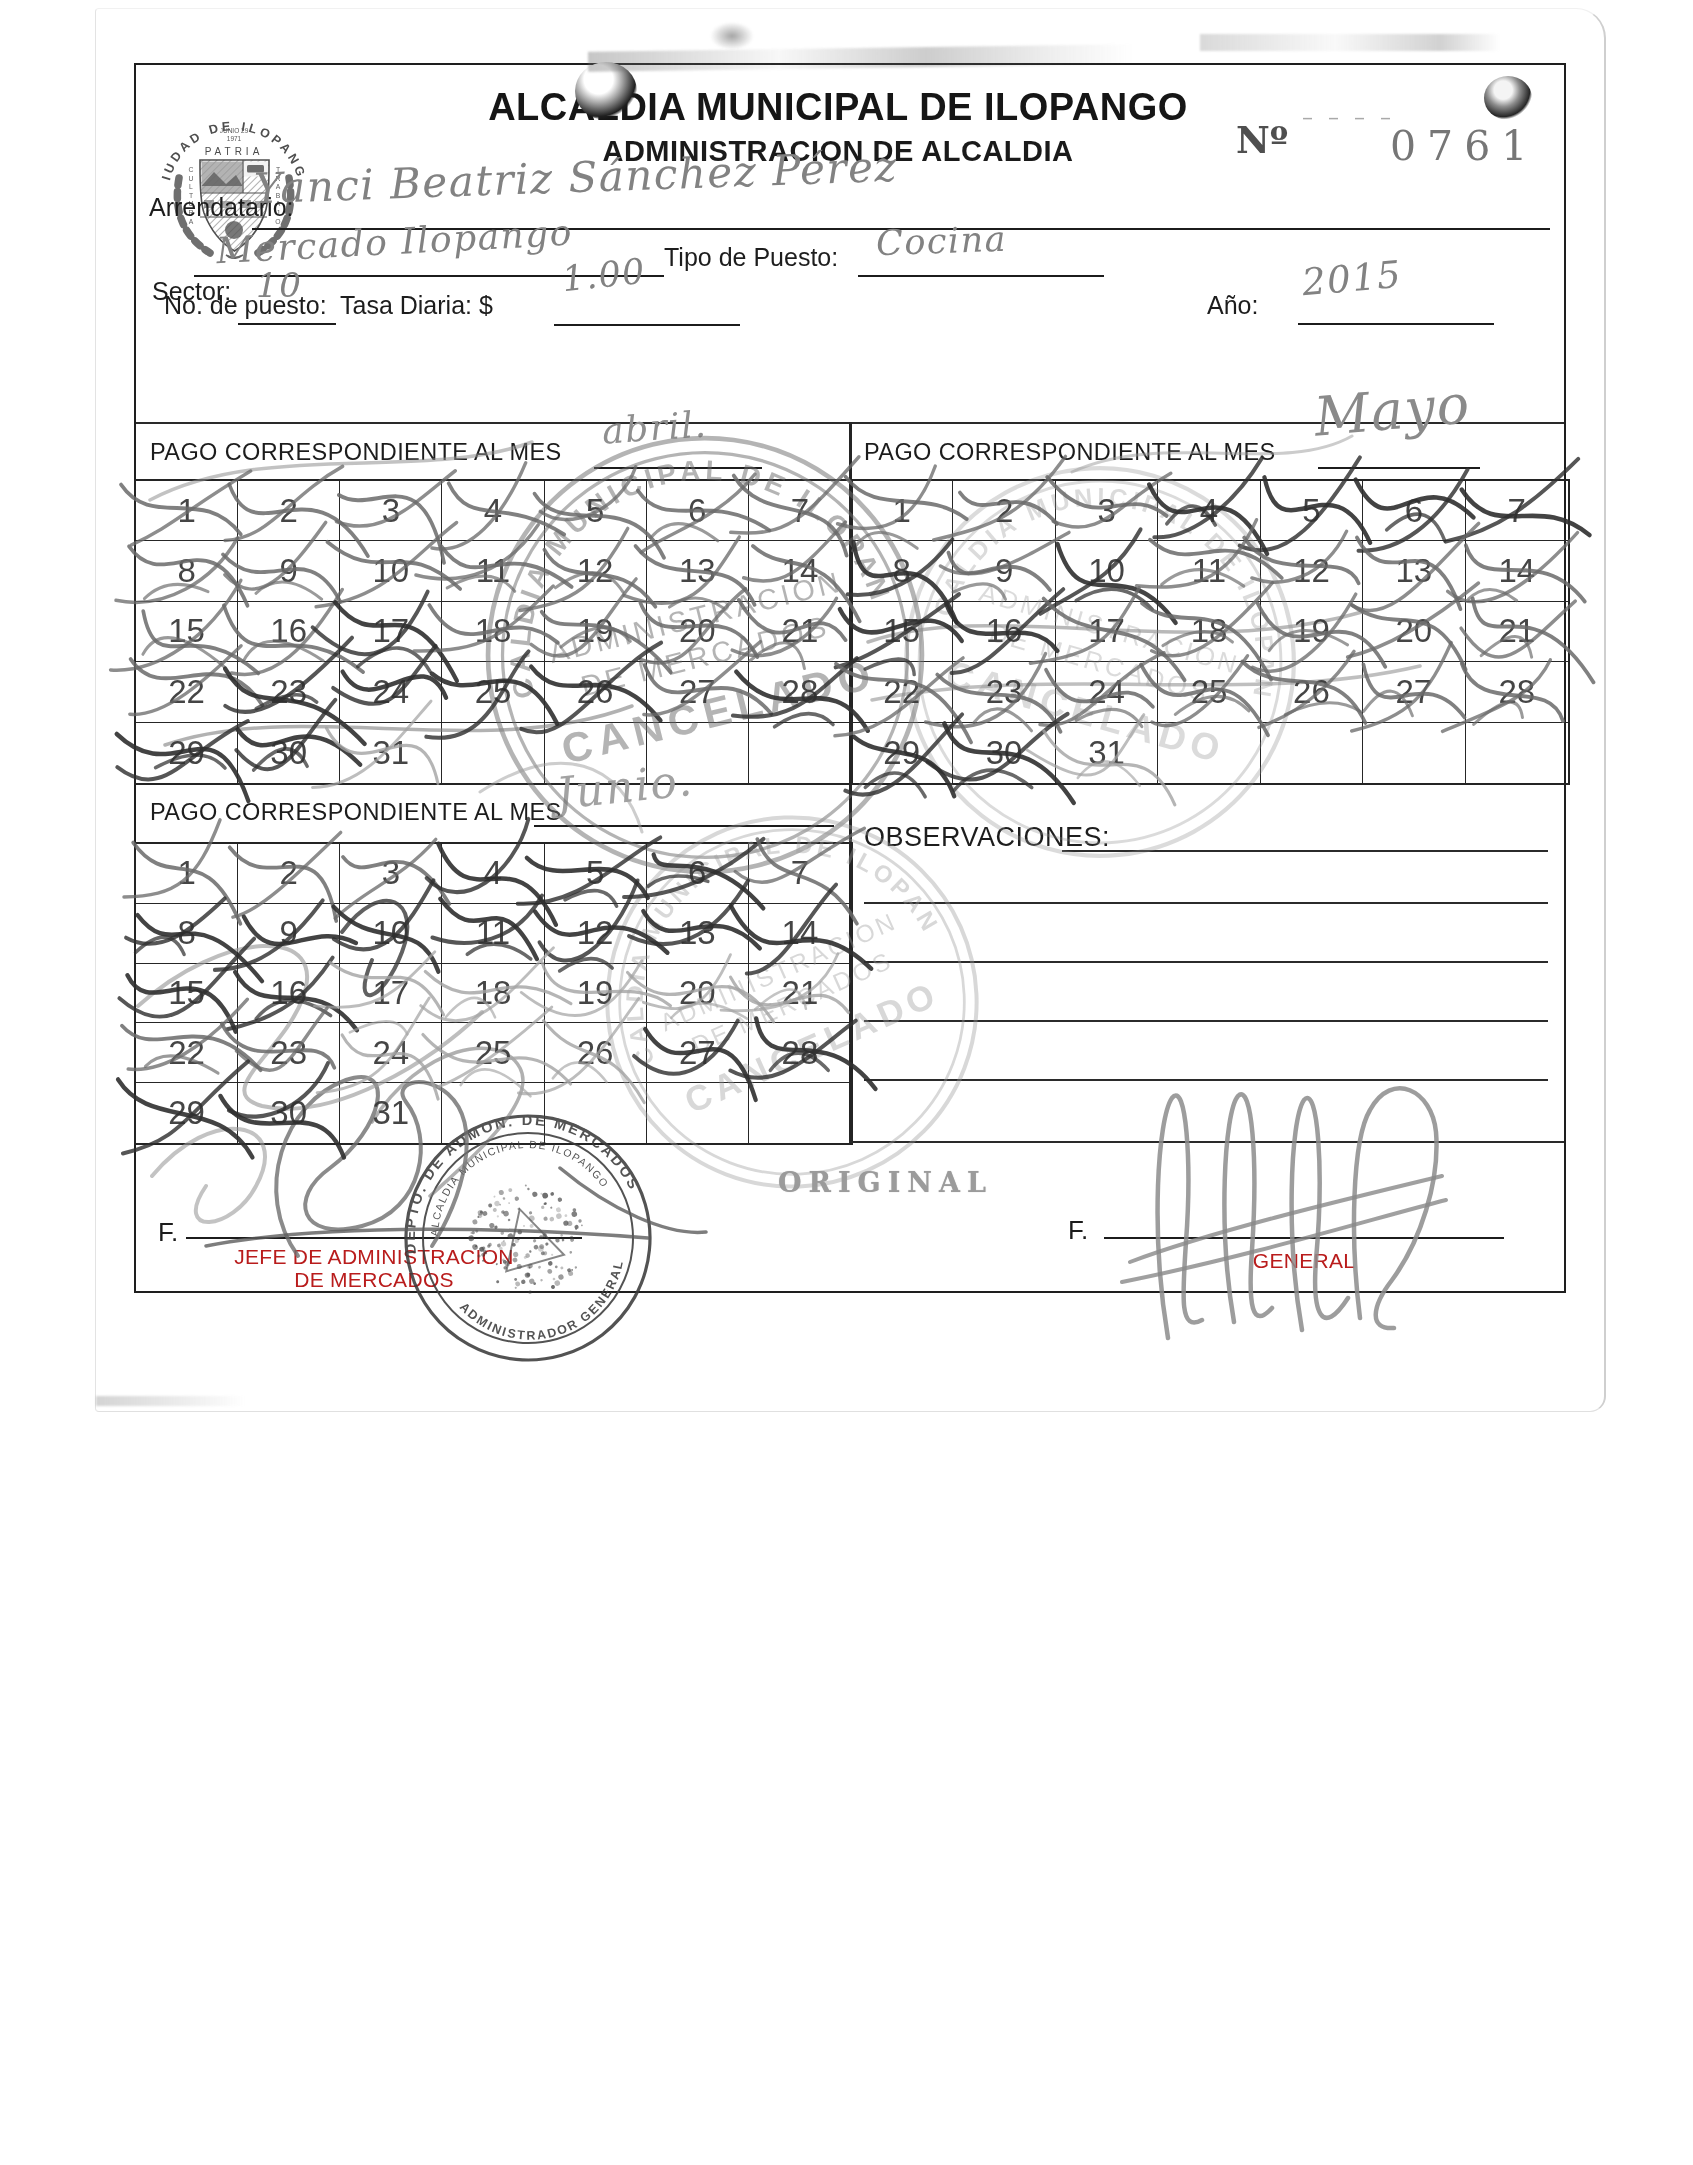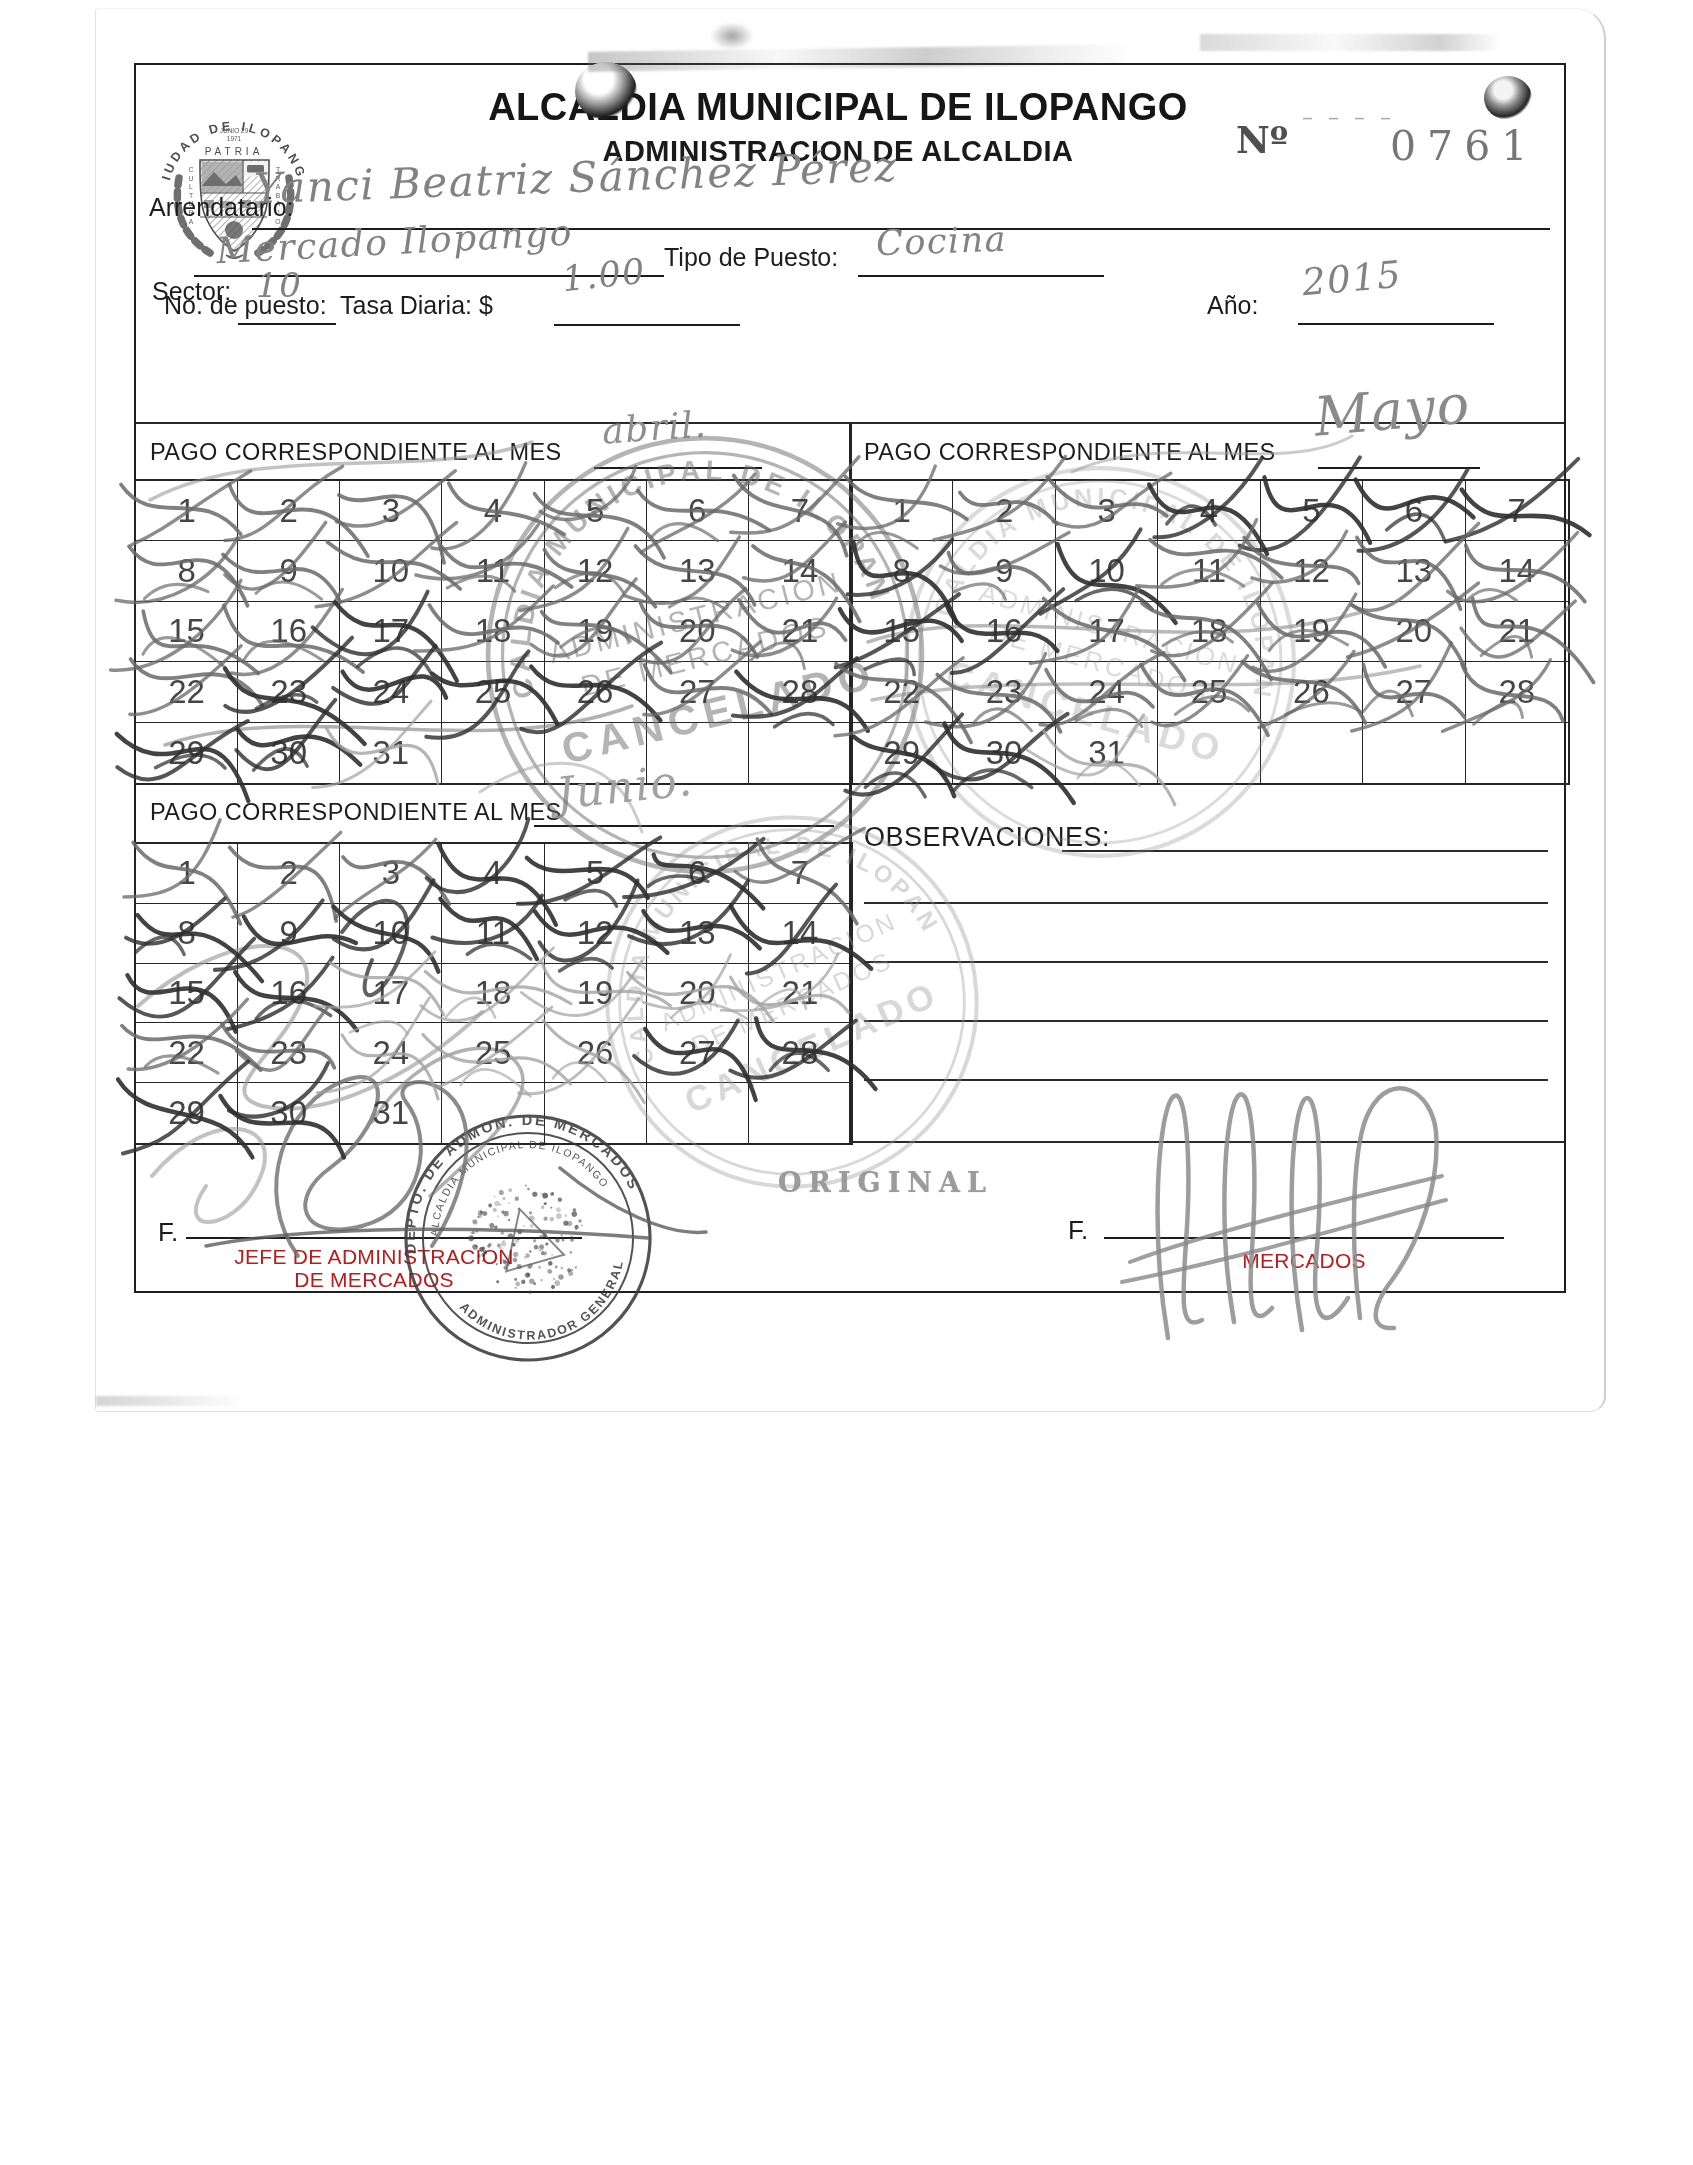--- a/index.html
+++ b/index.html
@@ -858,21 +858,21 @@
 
   <div class="abs" id="original" style="left:642px;top:1102px;">ORIGINAL</div>
 
   <div class="abs f-label" style="left:22px;top:1152px;">F.</div>
   <div class="abs rule" style="left:50px;top:1172px;width:396px;"></div>
   <div class="abs role" style="left:58px;top:1180px;width:360px;">JEFE DE ADMINISTRACION</div>
   <div class="abs role" style="left:58px;top:1203px;width:360px;">DE MERCADOS</div>
 
   <div class="abs f-label" style="left:932px;top:1150px;">F.</div>
   <div class="abs rule" style="left:968px;top:1172px;width:400px;"></div>
-  <div class="abs role" style="left:1000px;top:1184px;width:336px;">MERCADOS</div>
+  <div class="abs role" style="left:1000px;top:1184px;width:336px;">GENERAL</div>
 </div>
 
 <div class="abs stamp" id="stamp-april" style="left:470px;top:420px;width:470px;height:470px;">
     <svg width="100%" height="100%" viewBox="-130 -130 260 260" style="opacity:0.5">
     <g transform="rotate(-14)" fill="none" stroke="#6b6b6b">
       <circle r="120" stroke-width="2.6"></circle>
       <circle r="112" stroke-width="1.8"></circle>
       <defs>
           <path id="sA-top" d="M -97 0 A 97 97 0 0 1 97 0"></path>
         </defs>

